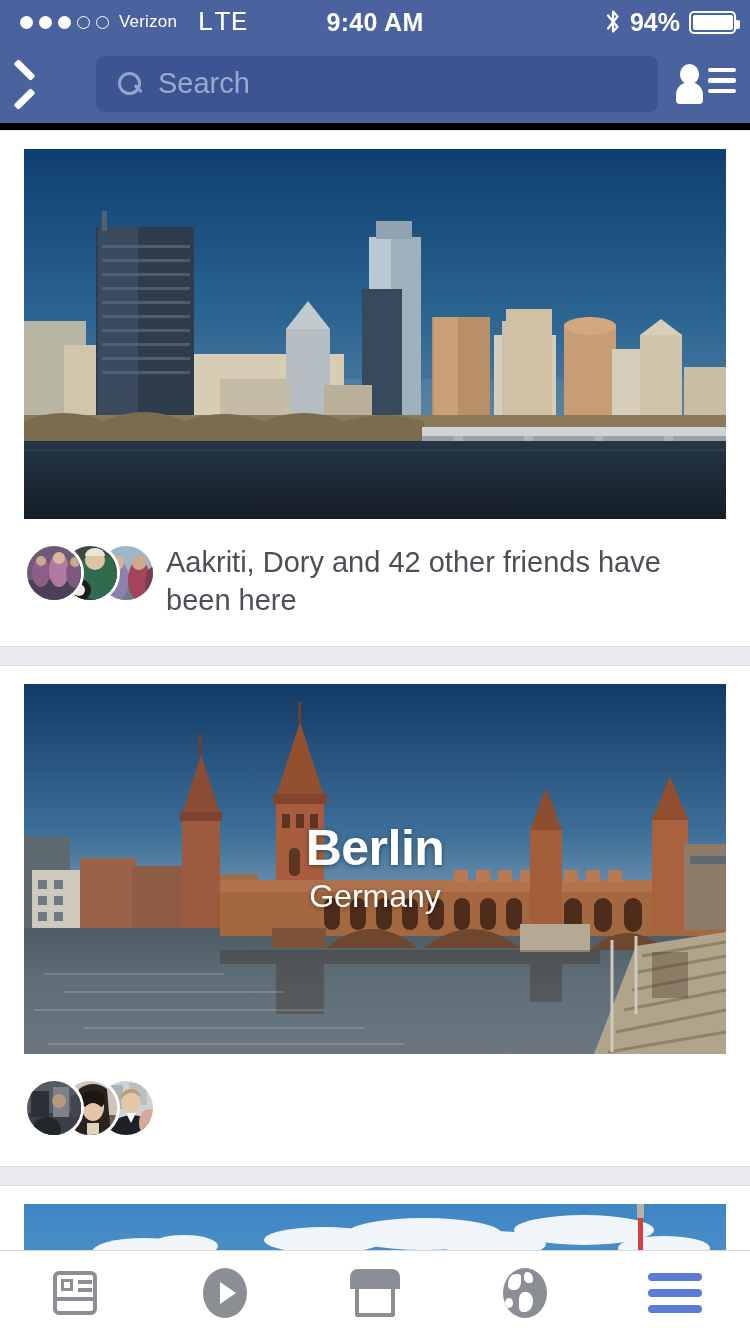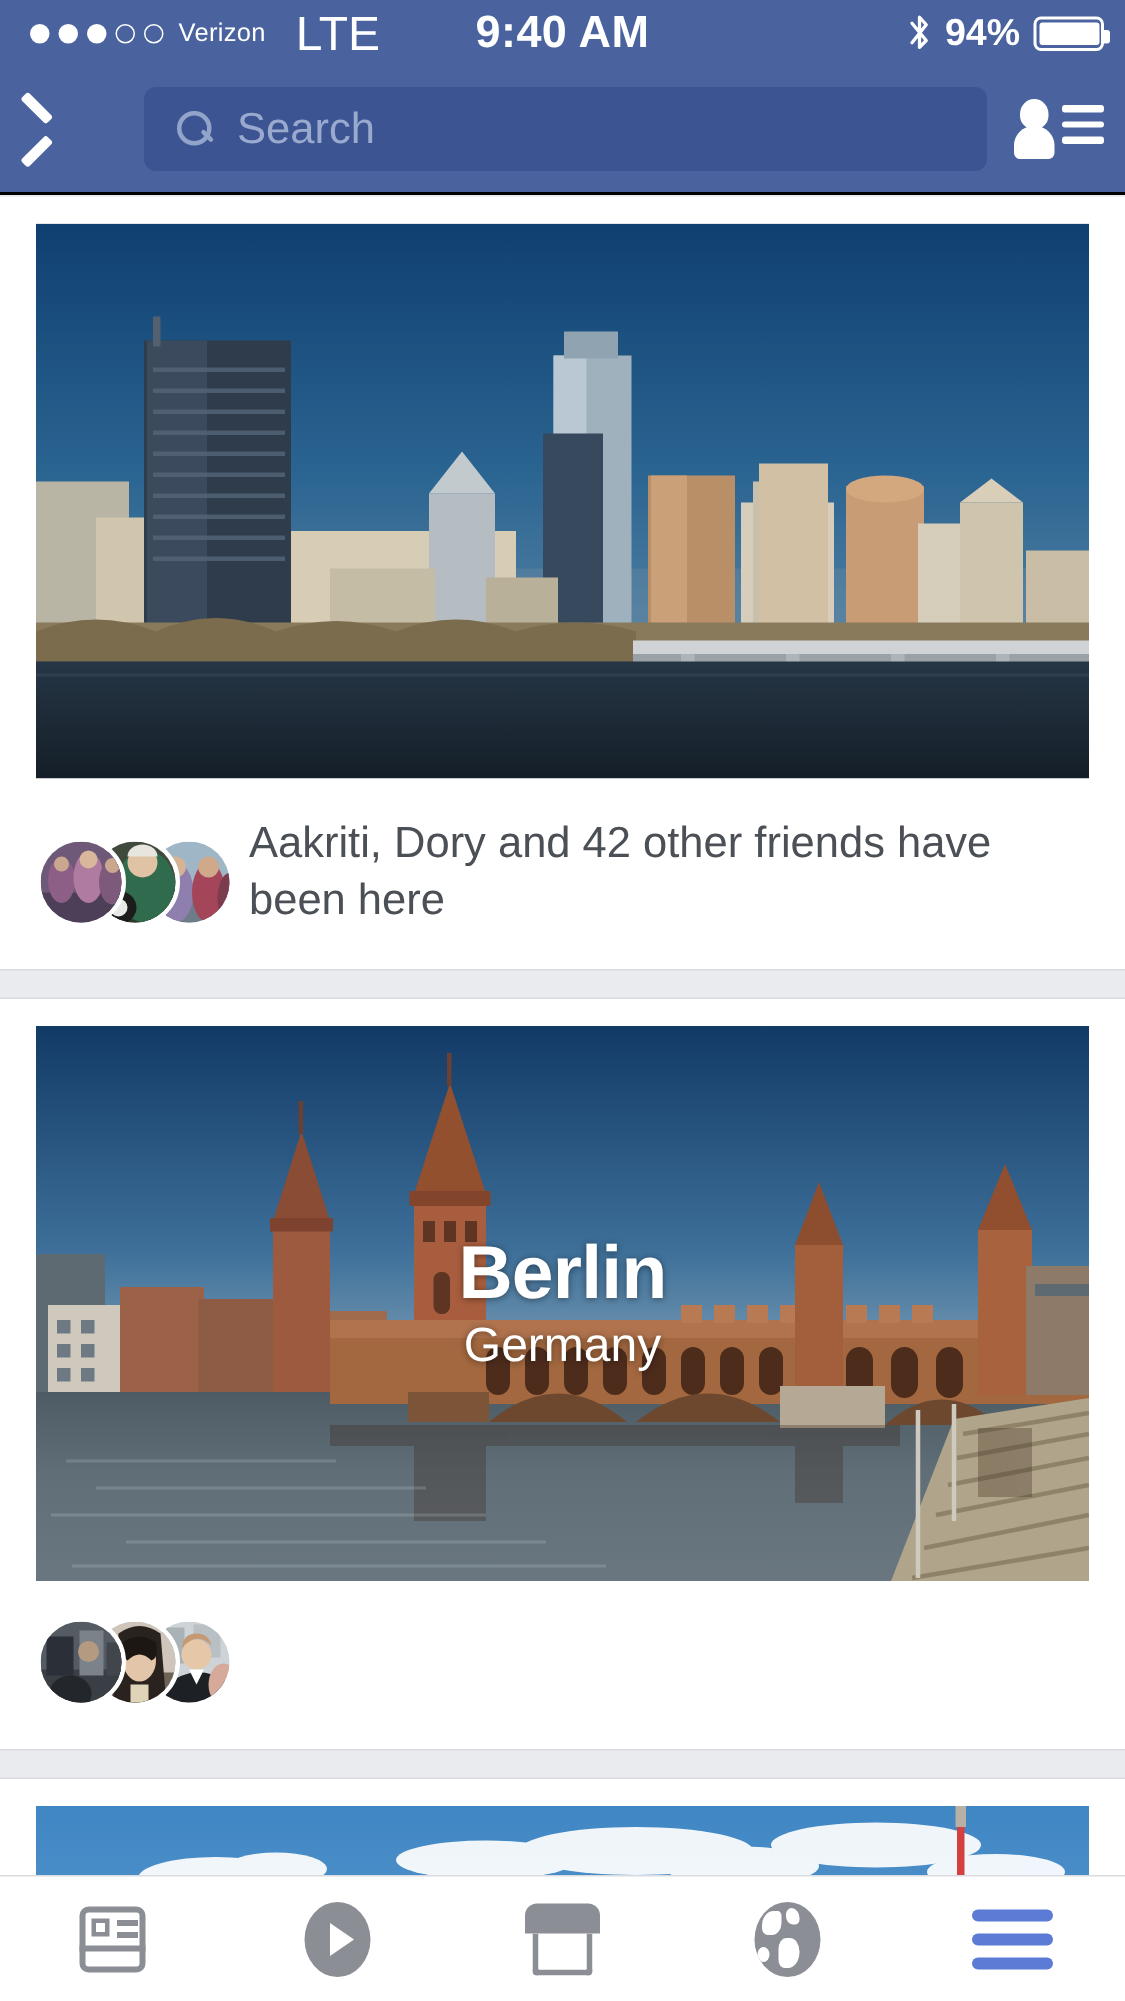--- a/index.html
+++ b/index.html
@@ -16,38 +16,38 @@
     position:absolute; top:0; left:0; width:750px; height:44px;
     background:#4a639f; color:#ffffff;
     display:flex; align-items:center;
   }
   .sb-left{ display:flex; align-items:center; padding-left:20px; gap:10px; }
   .dots{ display:flex; align-items:center; gap:6px; }
   .dot{ width:13px; height:13px; border-radius:50%; }
   .dot.full{ background:#ffffff; }
   .dot.empty{ background:transparent; border:1.6px solid #ffffff; }
   .carrier{ font-size:17px; letter-spacing:.2px; }
-  .netmode{ font-size:32px; margin-left:10px; }
+  .netmode{ font-size:28px; margin-left:10px;font-family:Liberation Mono, monospace; }
   .sb-center{ position:absolute; left:0; right:0; text-align:center;
-              font-size:30px; font-weight:bold; letter-spacing:.3px; }
+              font-size:25px; font-weight:bold; letter-spacing:.3px; }
   .sb-right{ position:absolute; right:14px; display:flex; align-items:center; gap:9px; }
   .bt-icon{ width:16px; height:26px; }
   .batt-pct{ font-size:25px; font-weight:bold; }
   .battery{ position:relative; width:47px; height:23px;
             border:2px solid #ffffff; border-radius:5px; }
   .battery::after{ content:""; position:absolute; right:-6px; top:7px;
                    width:4px; height:9px; background:#ffffff; border-radius:0 2px 2px 0; }
   .batt-fill{ position:absolute; left:2px; top:2px; bottom:2px;
               background:#ffffff; border-radius:2px; }
 
   
   .navbar{
     position:absolute; top:44px; left:0; width:750px; height:86px;
     background:#4a639f; display:flex; align-items:center;
-    border-bottom:2px solid #000000;
+    border-bottom:7px solid #000000;
   }
   .back-btn{ width:76px; height:86px; display:flex; align-items:center;
              justify-content:center; cursor:pointer; }
   .chev{ width:22px; height:38px; position:relative; }
   .chev::before, .chev::after{
     content:""; position:absolute; left:6px; width:24px; height:7px;
     background:#ffffff; border-radius:2px;
   }
   .chev::before{ top:10px; transform:rotate(-135deg); transform-origin:left center; }
   .chev::after{ top:22px; transform:rotate(135deg); transform-origin:left center; }
@@ -85,21 +85,21 @@
         border-top:1px solid #d9dbe0; border-bottom:1px solid #d9dbe0; }
 
   .photo{ position:relative; margin:0 24px; height:370px; overflow:hidden; }
   .photo-overlay{ position:absolute; inset:0; display:flex; flex-direction:column;
                   align-items:center; justify-content:center;
                   text-shadow:0 1px 5px rgba(0,0,0,.45); }
   .city{ color:#ffffff; font-size:50px; font-weight:bold; line-height:1.05;
          letter-spacing:-.5px; }
   .region{ color:#ffffff; font-size:32px; line-height:1.2; margin-top:3px; }
 
-  .friends-row{ display:flex; align-items:flex-end; padding:22px 24px 26px 24px; }
+  .friends-row{ display:flex; align-items:flex-start; padding:22px 24px 26px 24px; }
   .avatars{ position:relative; width:118px; height:62px; flex:0 0 auto; margin-top:2px; }
   .av{ position:absolute; top:0; width:60px; height:60px; border-radius:50%;
        border:3px solid #ffffff; overflow:hidden; }
   .av:nth-child(1){ left:0; z-index:3; }
   .av:nth-child(2){ left:36px; z-index:2; }
   .av:nth-child(3){ left:72px; z-index:1; }
   .av .inner{ width:100%; height:100%; }
   .friends-text{ color:#4b4f56; font-size:29px; line-height:1.32;
                  padding-left:24px; padding-top:2px; }
 

